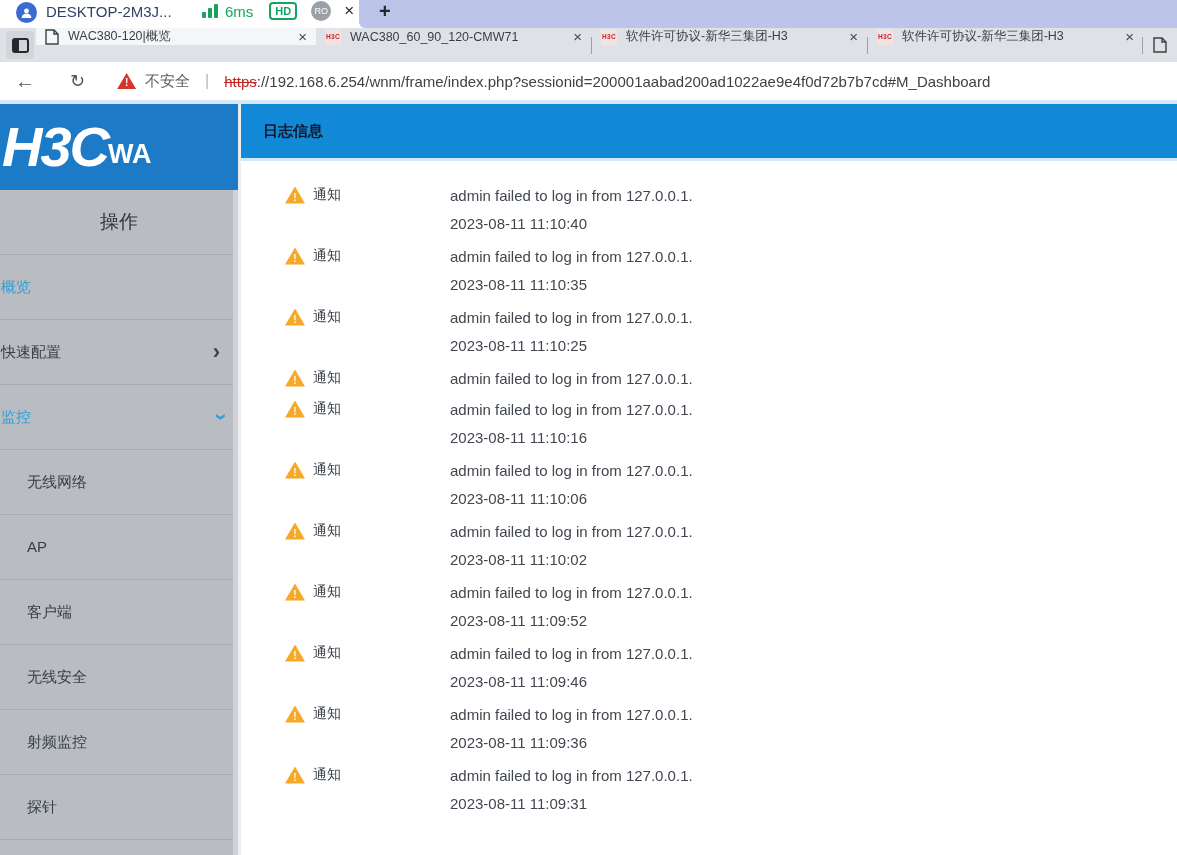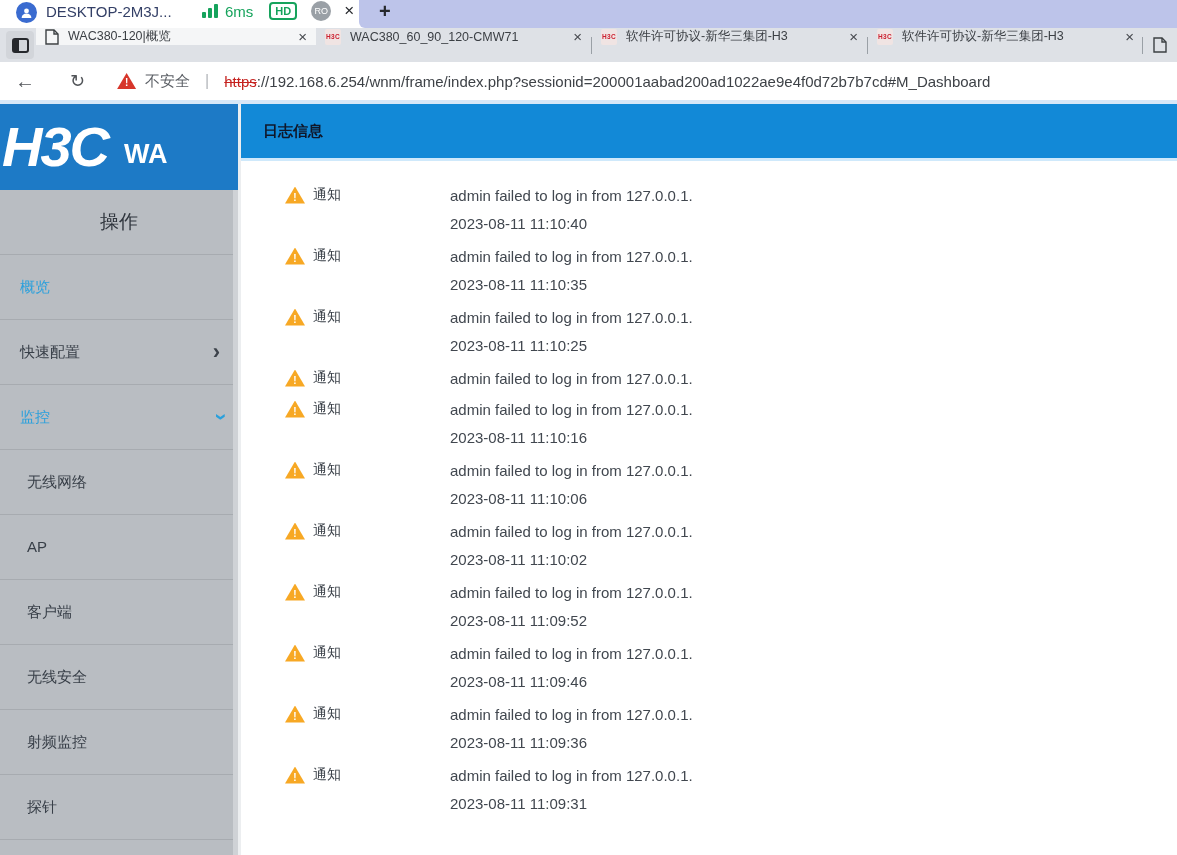--- a/index.html
+++ b/index.html
@@ -54,24 +54,24 @@
   .url-rest { color:#3e4247; font-size:15px; }
   .page-divider { height:4px; background:#d7e7f7; }
 
   
   .app { display:flex; height:751px; }
 
   
   .sidebar { width:238px; background:#b9bdc2; position:relative; flex:none; overflow:hidden; }
   .logo-band { height:86px; background:#1d7ac6; color:#fff; display:flex; align-items:center; overflow:hidden; }
   .h3c-logo { font-size:56px; font-weight:800; font-style:italic; letter-spacing:-2px; margin-left:2px; line-height:1; }
-  .model-partial { font-size:27px; font-weight:bold; margin-left:16px; margin-top:14px; white-space:nowrap; }
+  .model-partial { font-size:27px; font-weight:bold; margin-left:0; margin-top:14px; white-space:nowrap; }
   .section-header { height:65px; line-height:64px; text-align:center; color:#2f353d; font-size:19px;
                     border-bottom:1px solid #a7abb0; }
-  .nav-item { height:65px; line-height:64px; padding-left:20px; color:#383f48; font-size:15px;
+  .nav-item { height:65px; line-height:64px; padding-left:1px; color:#383f48; font-size:15px;
               border-bottom:1px solid #a7abb0; position:relative; }
   .nav-item.sub { padding-left:27px; }
   .nav-item.active { color:#2aa0dc; }
   .chev { position:absolute; right:18px; top:0; font-size:22px; font-weight:bold; color:#3d434b; }
   .chev.down { color:#2aa0dc; transform:rotate(90deg); right:14px; }
   .side-scroll { position:absolute; right:0; top:86px; bottom:0; width:5px; background:#cfd2d6; }
 
   
   .main { flex:1; background:#fff; border-left:3px solid #eceef0; display:flex; flex-direction:column; min-width:0; }
   .panel-header { height:54px; background:#1289d7; color:#0f172a; display:flex; align-items:center;

